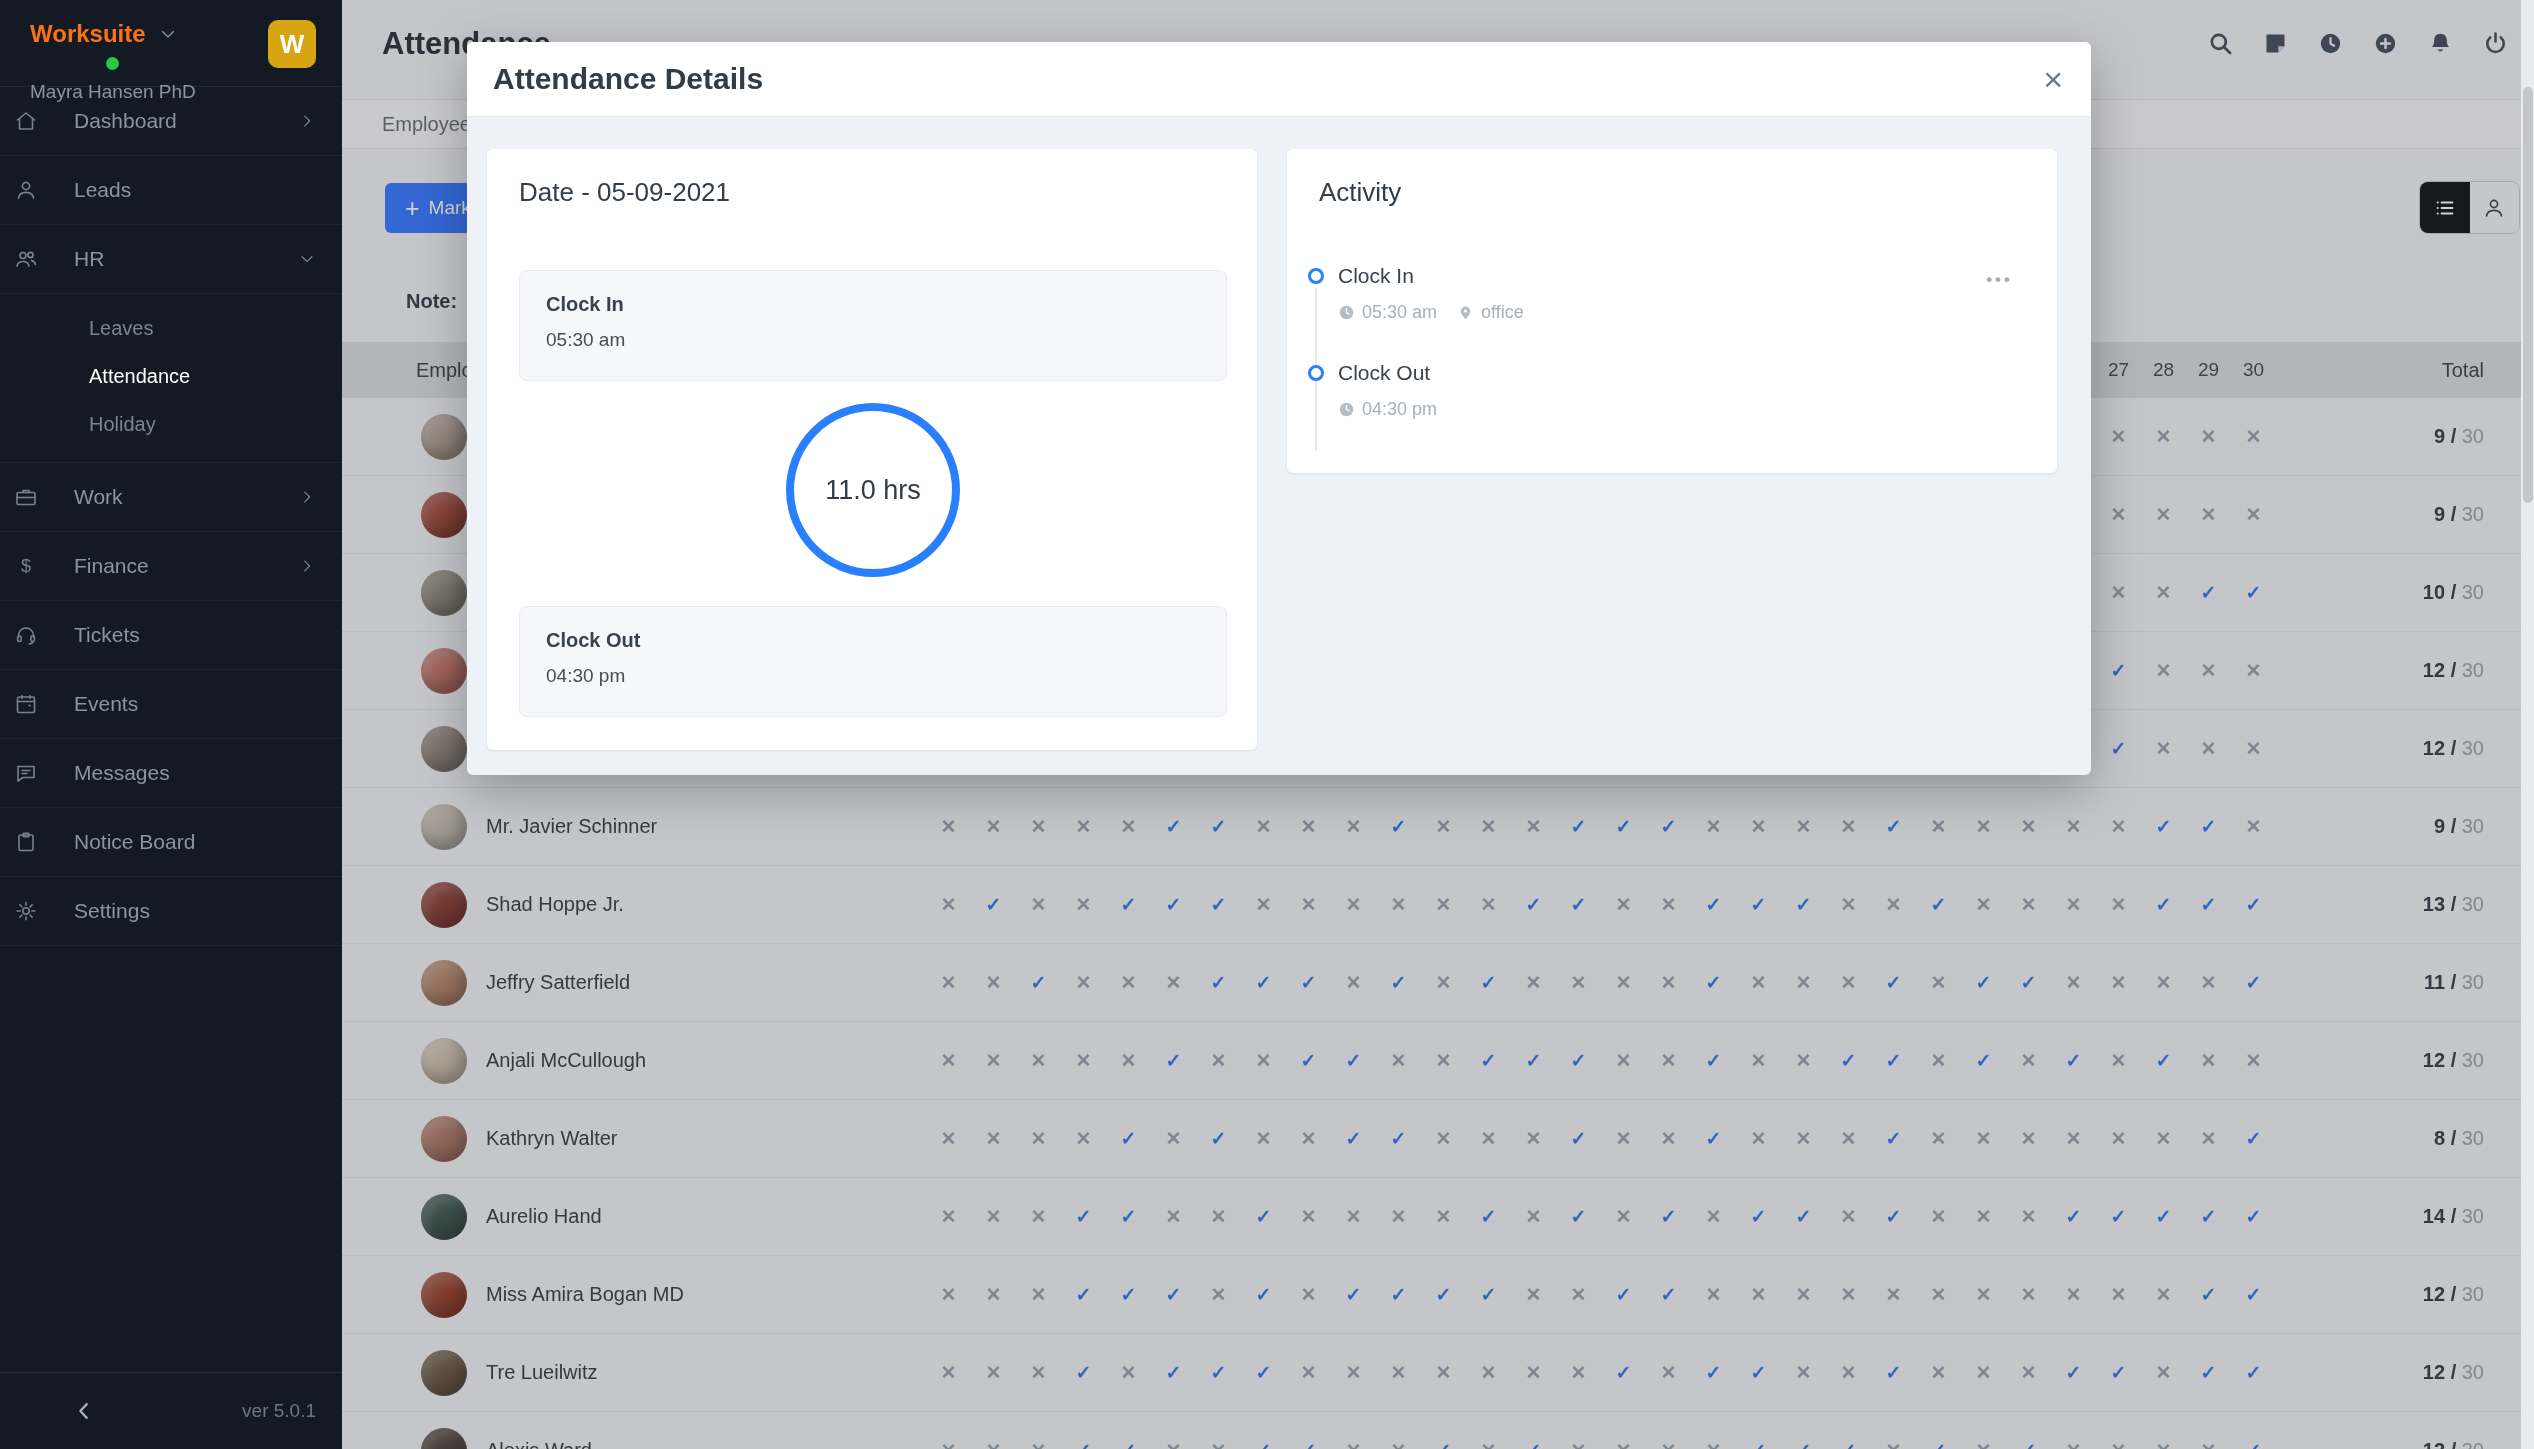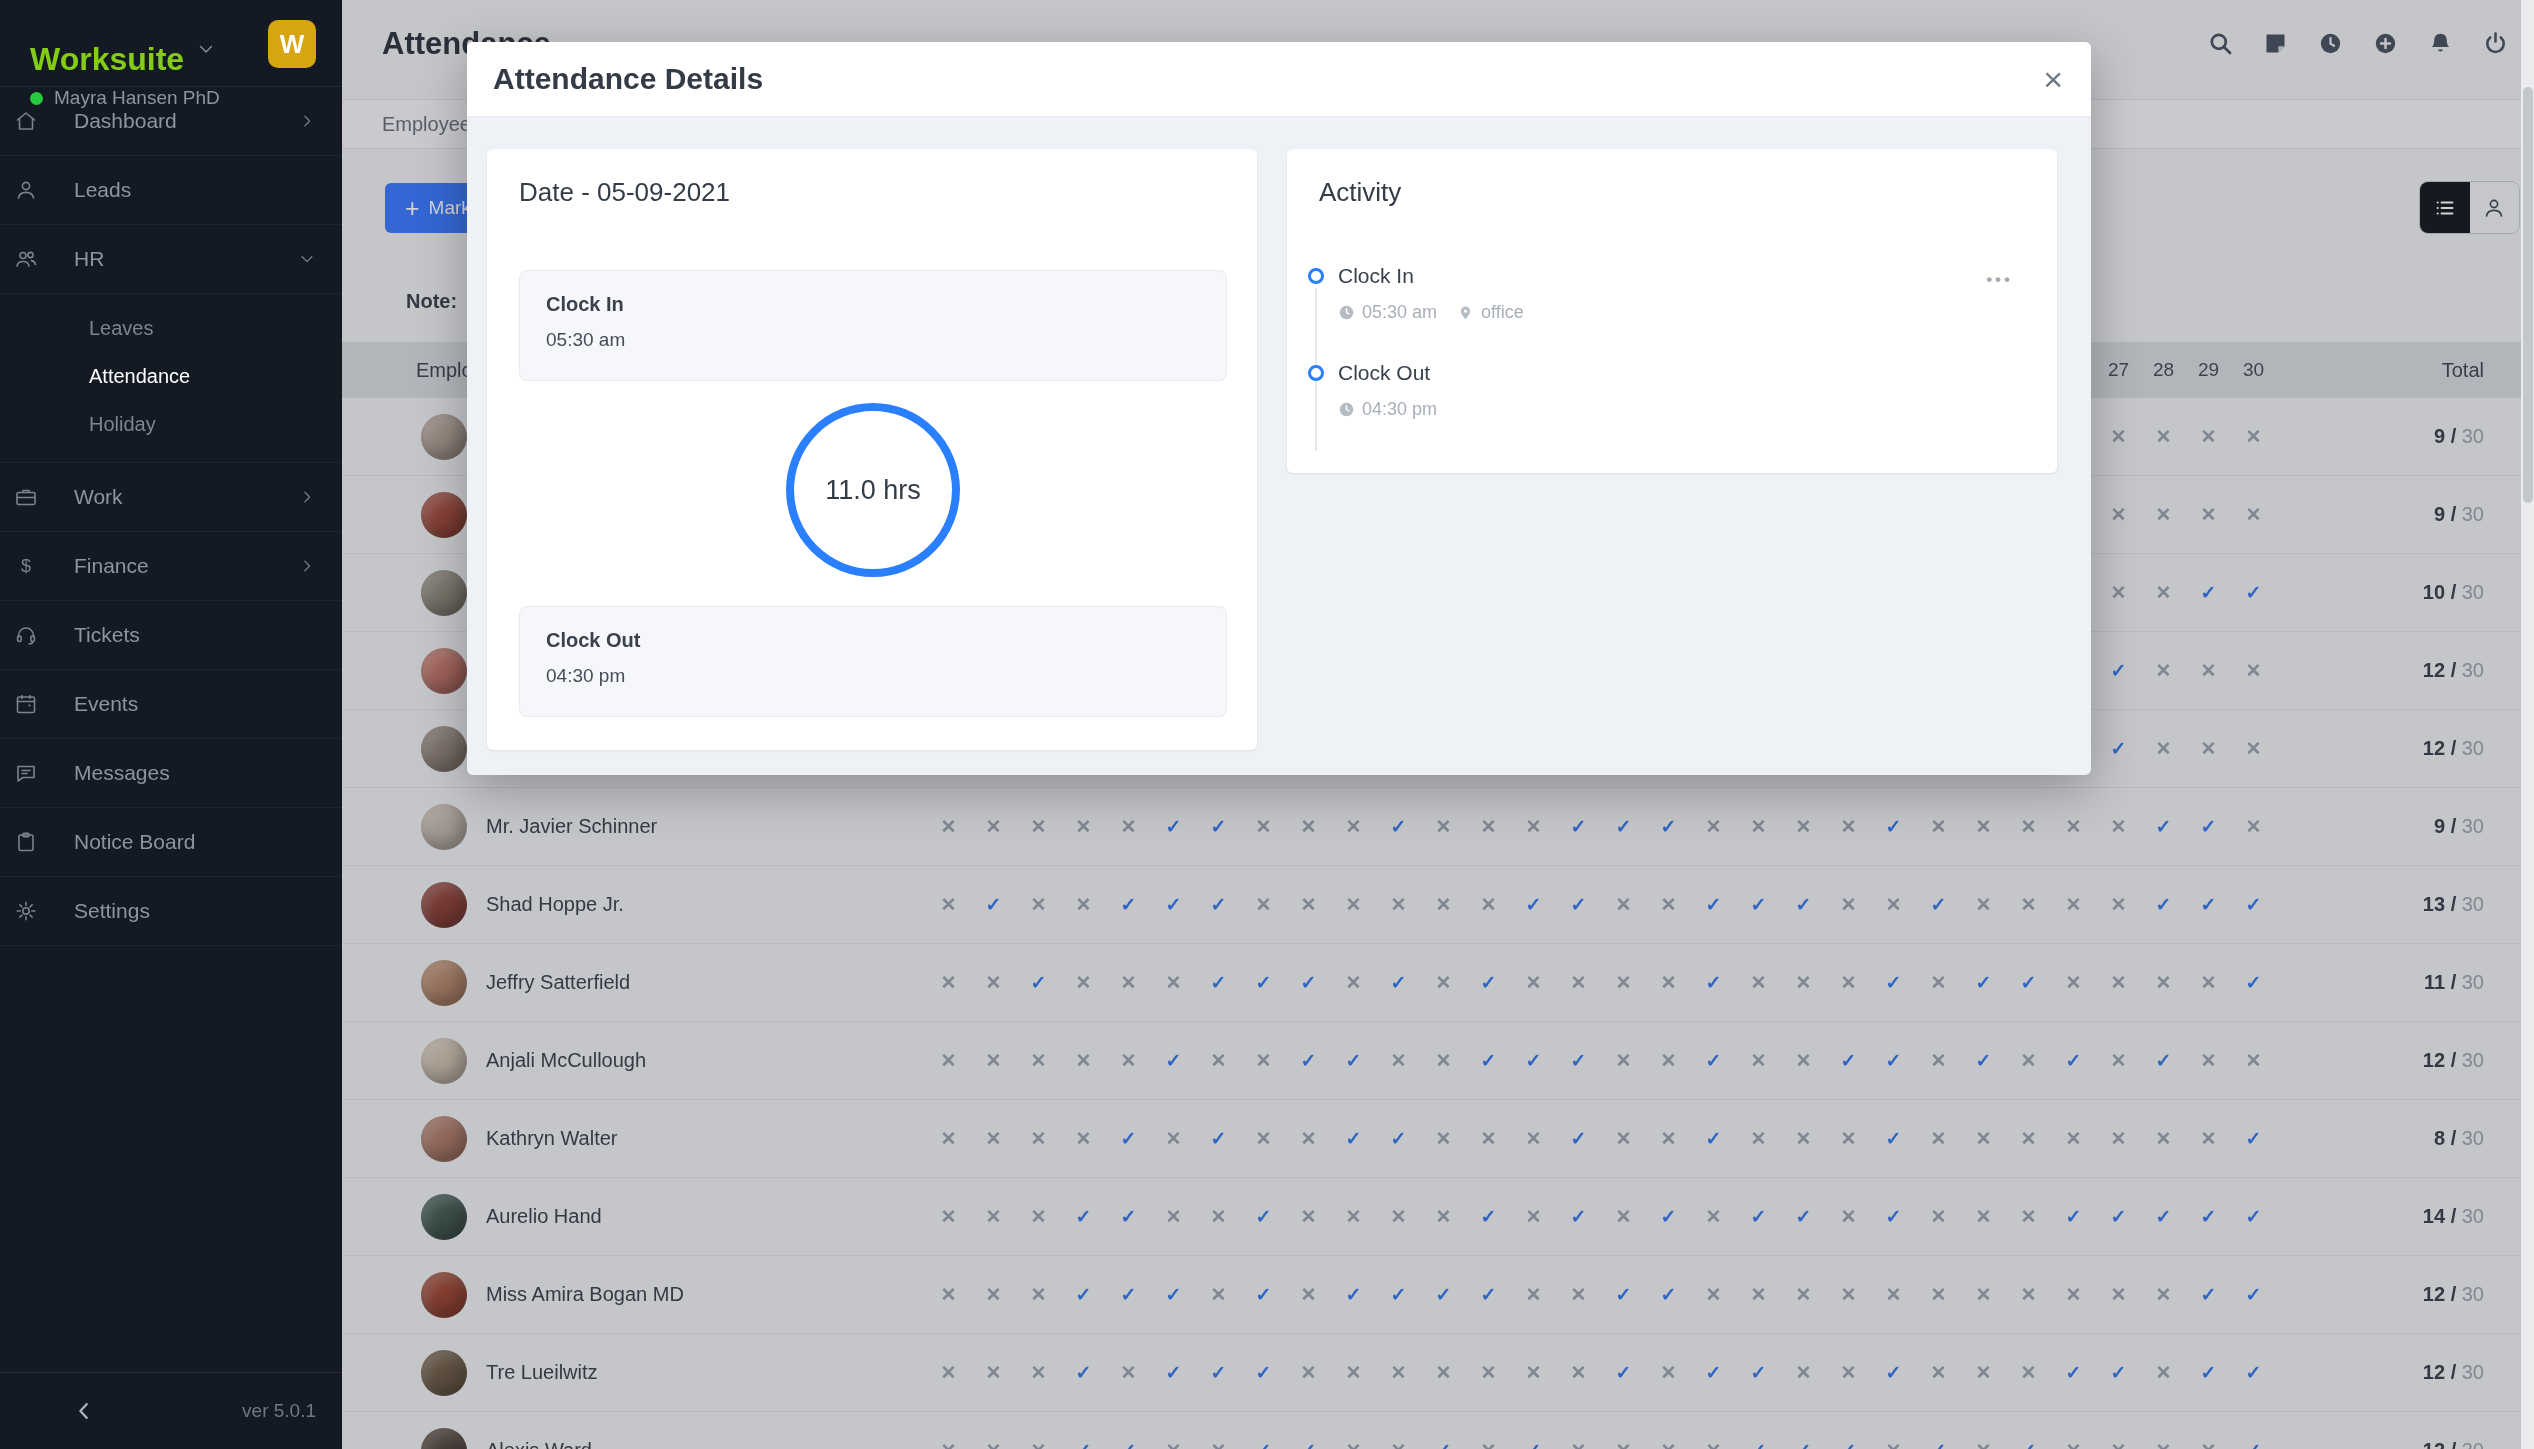--- a/index.html
+++ b/index.html
@@ -5,23 +5,23 @@
   html,body{margin:0;padding:0;background:#555;}
   .app{position:relative;width:2534px;height:1449px;overflow:hidden;background:#eef0f3;
        font-family:"Liberation Sans",sans-serif;-webkit-font-smoothing:antialiased;}
 
   
   .sidebar{position:absolute;left:0;top:0;width:342px;height:1449px;background:#141a23;z-index:40;}
   .sb-head{display:flex;justify-content:space-between;align-items:flex-start;
            padding:20px 26px 0 30px;height:87px;box-sizing:border-box;
            border-bottom:1px solid rgba(255,255,255,.07);}
   .sb-title-row{display:flex;align-items:center;gap:12px;cursor:pointer;}
-  .sb-title{color:#84cc16;font-size:32px;font-weight:700;margin-top:21px;}
+  .sb-title{color:#f97316;font-size:24px;font-weight:700;}
   .sb-title-chev{width:20px;height:20px;color:#8b95a1;}
-  .sb-user-row{margin-top:9px;display:flex;align-items:center;gap:11px;}
+  .sb-user-row{margin-top:9px;display:flex;align-items:center;gap:11px;flex-direction:column;}
   .sb-dot{width:13px;height:13px;border-radius:50%;background:#27c93f;}
   .sb-user{color:#8b95a1;font-size:19px;}
   .sb-logo{width:48px;height:48px;border-radius:10px;background:#d7a412;color:#fff;
            font-weight:700;font-size:26px;display:flex;align-items:center;justify-content:center;cursor:pointer;}
   .sb-item{height:68px;display:flex;align-items:center;padding:0 26px 0 14px;
            border-bottom:1px solid rgba(255,255,255,.05);color:#8b95a1;cursor:pointer;}
   .sb-item .ic{width:24px;height:24px;color:#788290;flex:none;}
   .sb-item .lbl{margin-left:36px;font-size:21px;}
   .sb-item .chev{margin-left:auto;width:18px;height:18px;color:#788290;}
   .sb-sub{padding:10px 0 14px;border-bottom:1px solid rgba(255,255,255,.05);}

